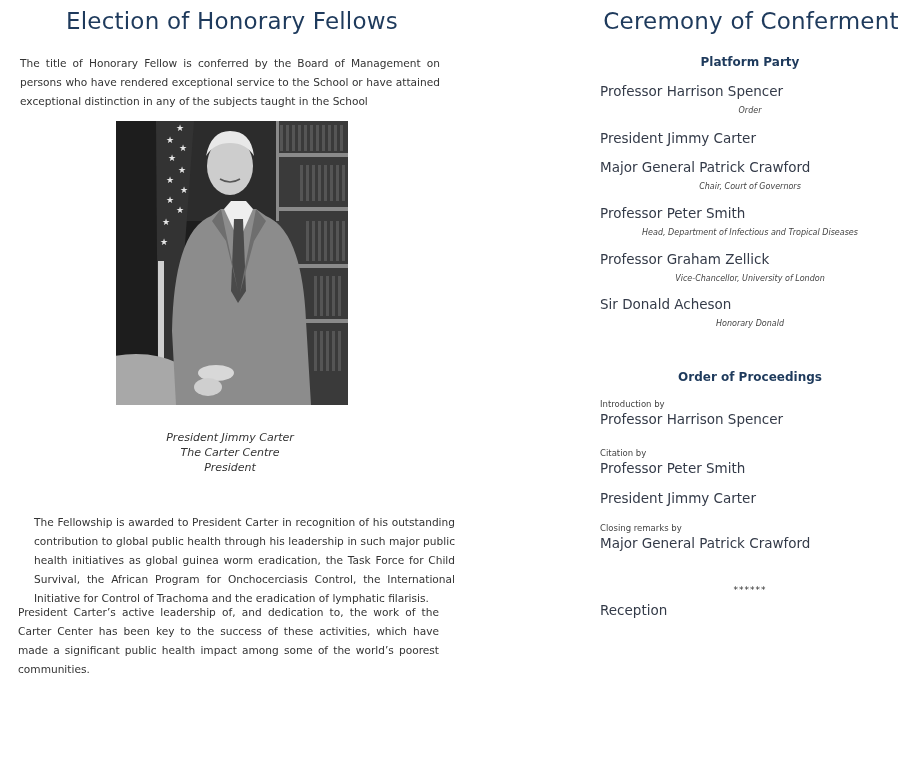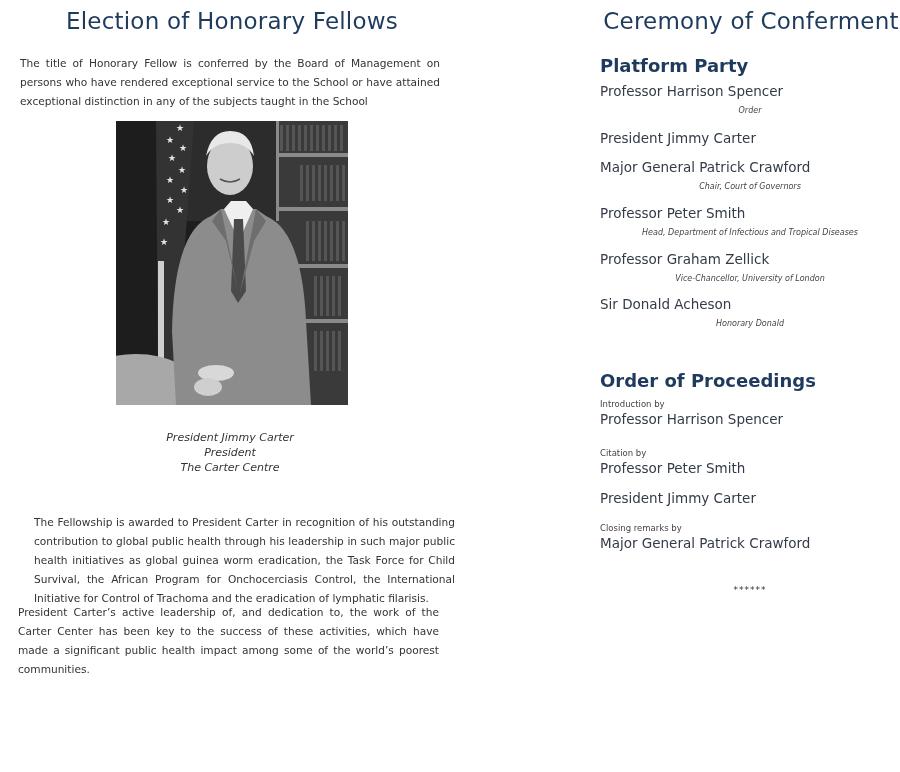--- a/index.html
+++ b/index.html
@@ -29,22 +29,22 @@
     position: absolute; left: 116px; top: 121px; width: 232px; height: 284px; overflow: hidden;
     background: #1a1a1a;
   }
   .caption {
     position: absolute; left: 0; width: 460px; top: 430px; text-align: center;
     font-style: italic; font-size: 11px; line-height: 15px; color: #333;
   }
   .caption div { margin: 0; }
 
   .section-head {
-    position: absolute; left: 0; width: 300px; text-align: left; font-weight: bold;
-    color: #1e3a5c; font-size: 18px;
+    position: absolute; left: 0; width: 300px; text-align: center; font-weight: bold;
+    color: #1e3a5c; font-size: 12px;
   }
   .entry-name {
     position: absolute; left: 0; width: 300px; text-align: left; font-size: 13.5px; color: #333a48;
     white-space: nowrap;
   }
   .entry-role {
     position: absolute; left: 0; width: 300px; text-align: center; font-style: italic; font-size: 8px; color: #444;
     white-space: nowrap;
   }
   .entry-label {
@@ -144,22 +144,22 @@
       <path d="M90,35 Q95,10 114,10 Q135,10 138,35 Q130,22 114,22 Q98,22 90,35 Z" fill="#e8e8e8"></path>
       <path d="M104,58 Q114,64 124,58" stroke="#555" stroke-width="1.5" fill="none"></path>
 
       <ellipse cx="100" cy="252" rx="18" ry="8" fill="#d8d8d8"></ellipse>
       <ellipse cx="92" cy="266" rx="14" ry="9" fill="#cfcfcf"></ellipse>
     </svg>
   </div>
 
   <div class="caption">
     <div>President Jimmy Carter</div>
+    <div>The Carter Centre</div>
     <div>President</div>
-    <div>The Carter Centre</div>
   </div>
 
   <p class="para body1">The Fellowship is awarded to President Carter in recognition of his outstanding contribution to global public health through his leadership in such major public health initiatives as global guinea worm eradication, the Task Force for Child Survival, the African Program for Onchocerciasis Control, the International Initiative for Control of Trachoma and the eradication of lymphatic filarisis.</p>
   <p class="para body2">President Carter’s active leadership of, and dedication to, the work of the Carter Center has been key to the success of these activities, which have made a significant public health impact among some of the world’s poorest communities.</p>
 </div>
 
 <div class="page-right">
   <h1 class="title right-title">Ceremony of Conferment</h1>
 
   <div class="section-head" style="top:55px;">Platform Party</div>
@@ -188,13 +188,14 @@
 
   <div class="entry-label" style="top:448px;">Citation by</div>
   <div class="entry-name" style="top:460px;">Professor Peter Smith</div>
 
   <div class="entry-name" style="top:490px;">President Jimmy Carter</div>
 
   <div class="entry-label" style="top:523px;">Closing remarks by</div>
   <div class="entry-name" style="top:535px;">Major General Patrick Crawford</div>
 
   <div class="stars" style="top:585px;">******</div>
+  <div class="entry-name" style="top:602px;">Reception</div>
 </div>
 
 </body></html>

